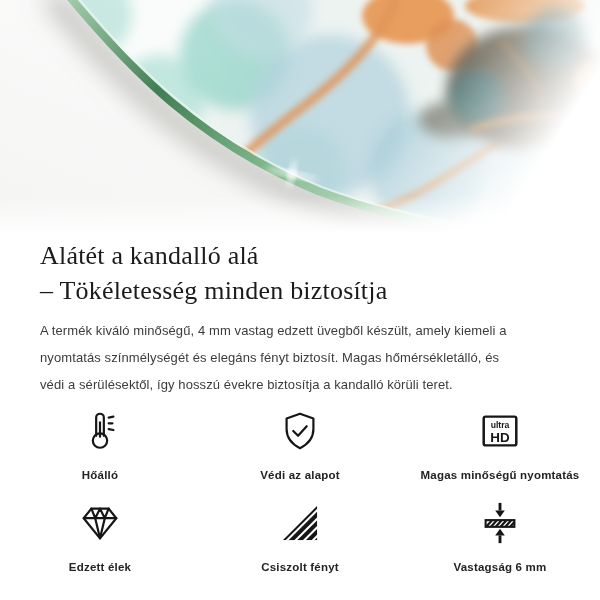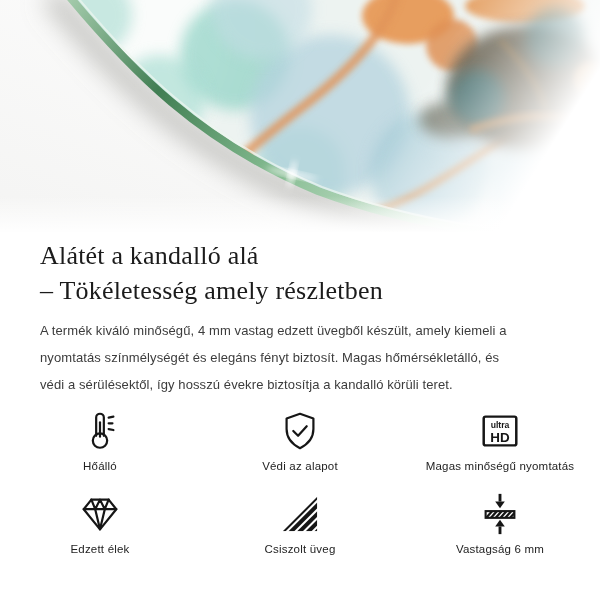--- a/index.html
+++ b/index.html
@@ -27,22 +27,22 @@
 
   
   .features{
     margin-top:10px;
     display:grid;grid-template-columns:200px 200px 200px;
     row-gap:18px;
   }
   .feature{display:flex;flex-direction:column;align-items:center;}
   .feature .icon{width:46px;height:46px;}
   .feature .label{
-    margin-top:5px;font-size:11.5px;color:#232323;letter-spacing:.2px;
-    text-align:center;line-height:14px;
+    margin-top:14px;font-size:11.5px;color:#232323;letter-spacing:.2px;
+    text-align:center;line-height:14px;font-weight:bold;
   }
   .icon svg{width:46px;height:46px;display:block;}
   .ico-stroke{stroke:#161616;fill:none;stroke-width:2.3;stroke-linecap:round;stroke-linejoin:round;}
 </style>
 </head>
 <body>
 
 <div class="page">
 
   <div class="hero">
@@ -130,21 +130,21 @@
         <circle r="3.4" fill="#ffffff" filter="url(#b3)"></circle>
       </g>
 
       <rect x="0" y="0" width="600" height="232" fill="url(#fadeDiag)"></rect>
       <rect x="0" y="150" width="600" height="82" fill="url(#fadeBottom)"></rect>
     </svg>
   </div>
 
   <div class="title-block">
     <div class="title-line">Alátét a kandalló alá</div>
-    <div class="title-line">– Tökéletesség amely részletben</div>
+    <div class="title-line">– Tökéletesség minden biztosítja</div>
   </div>
 
   <p class="desc">A termék kiváló minőségű, 4 mm vastag edzett üvegből készült, amely kiemeli a nyomtatás színmélységét és elegáns fényt biztosít. Magas hőmérsékletálló, és védi a sérülésektől, így hosszú évekre biztosítja a kandalló körüli teret.</p>
 
   <div class="features">
 
     <div class="feature">
       <span class="icon">
         <svg viewBox="0 0 48 48">
           <path class="ico-stroke" d="M20,29 V10 a4,4 0 0 1 8,0 V29"></path>
@@ -201,21 +201,21 @@
             </defs>
           <g clip-path="url(#triClip)" stroke="#161616" stroke-width="4.2">
             <line x1="2" y1="46" x2="46" y2="2"></line>
             <line x1="11" y1="46" x2="55" y2="2"></line>
             <line x1="20" y1="46" x2="64" y2="2"></line>
             <line x1="29" y1="46" x2="73" y2="2"></line>
             <line x1="38" y1="46" x2="82" y2="2"></line>
           </g>
         </svg>
       </span>
-      <span class="label">Csiszolt üveg</span>
+      <span class="label">Csiszolt fényt</span>
     </div>
 
     <div class="feature">
       <span class="icon">
         <svg viewBox="0 0 48 48">
           <defs>
               <clipPath id="barClip">
                 <rect x="9" y="21" width="30" height="7"></rect>
               </clipPath>
             </defs>

